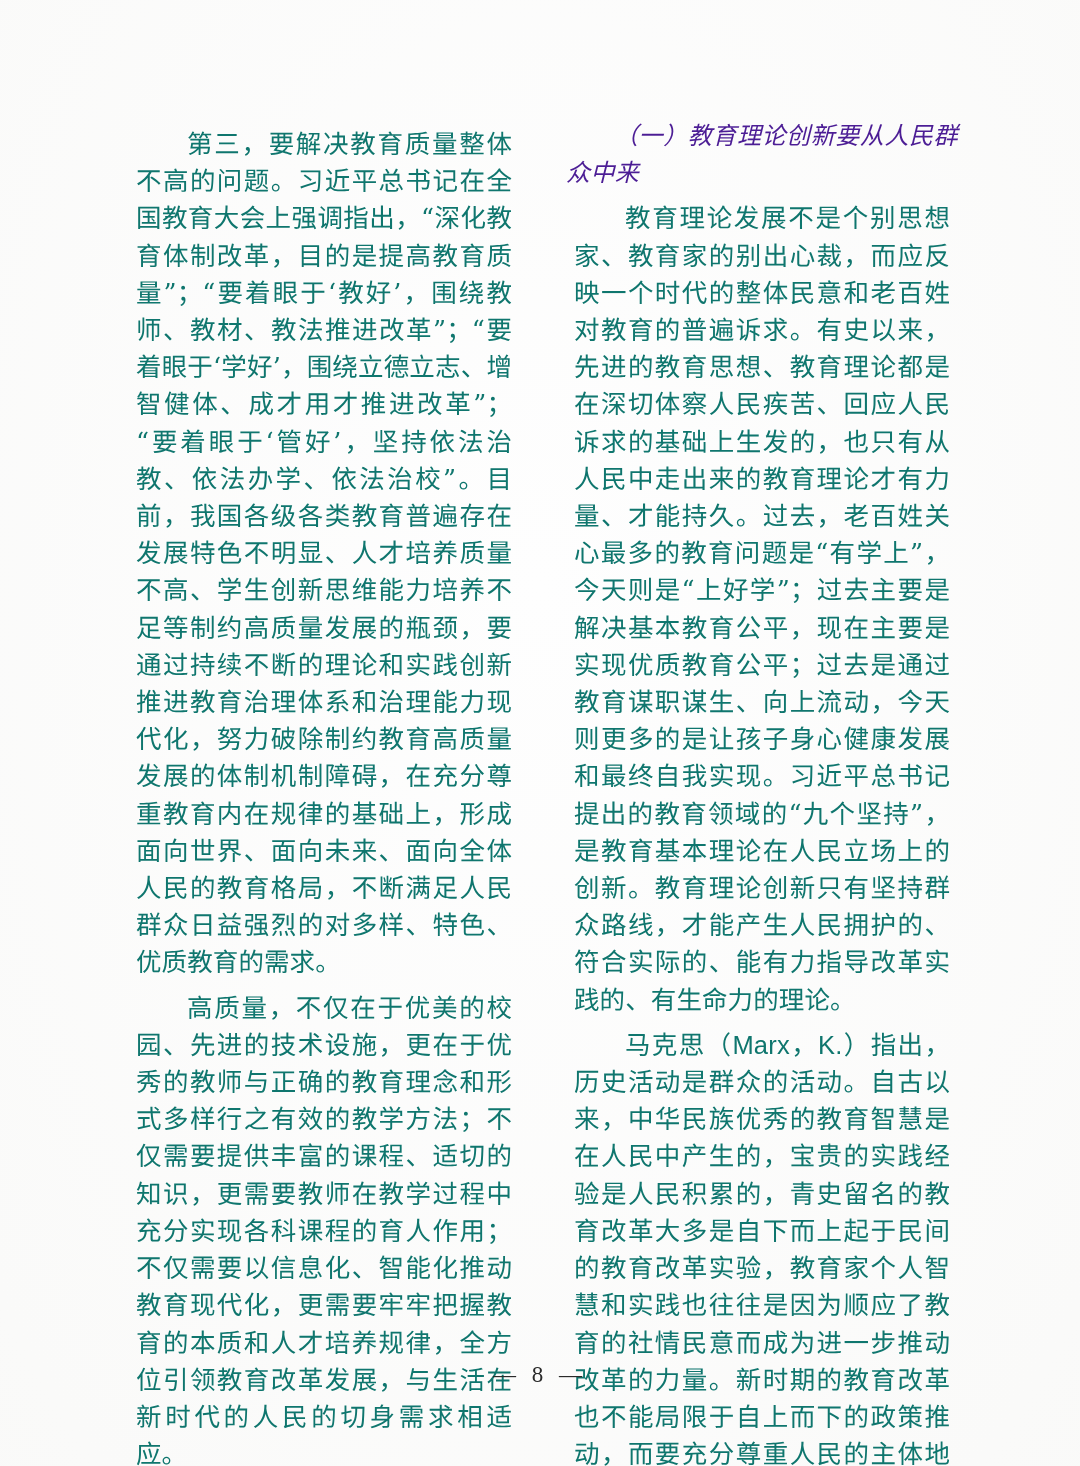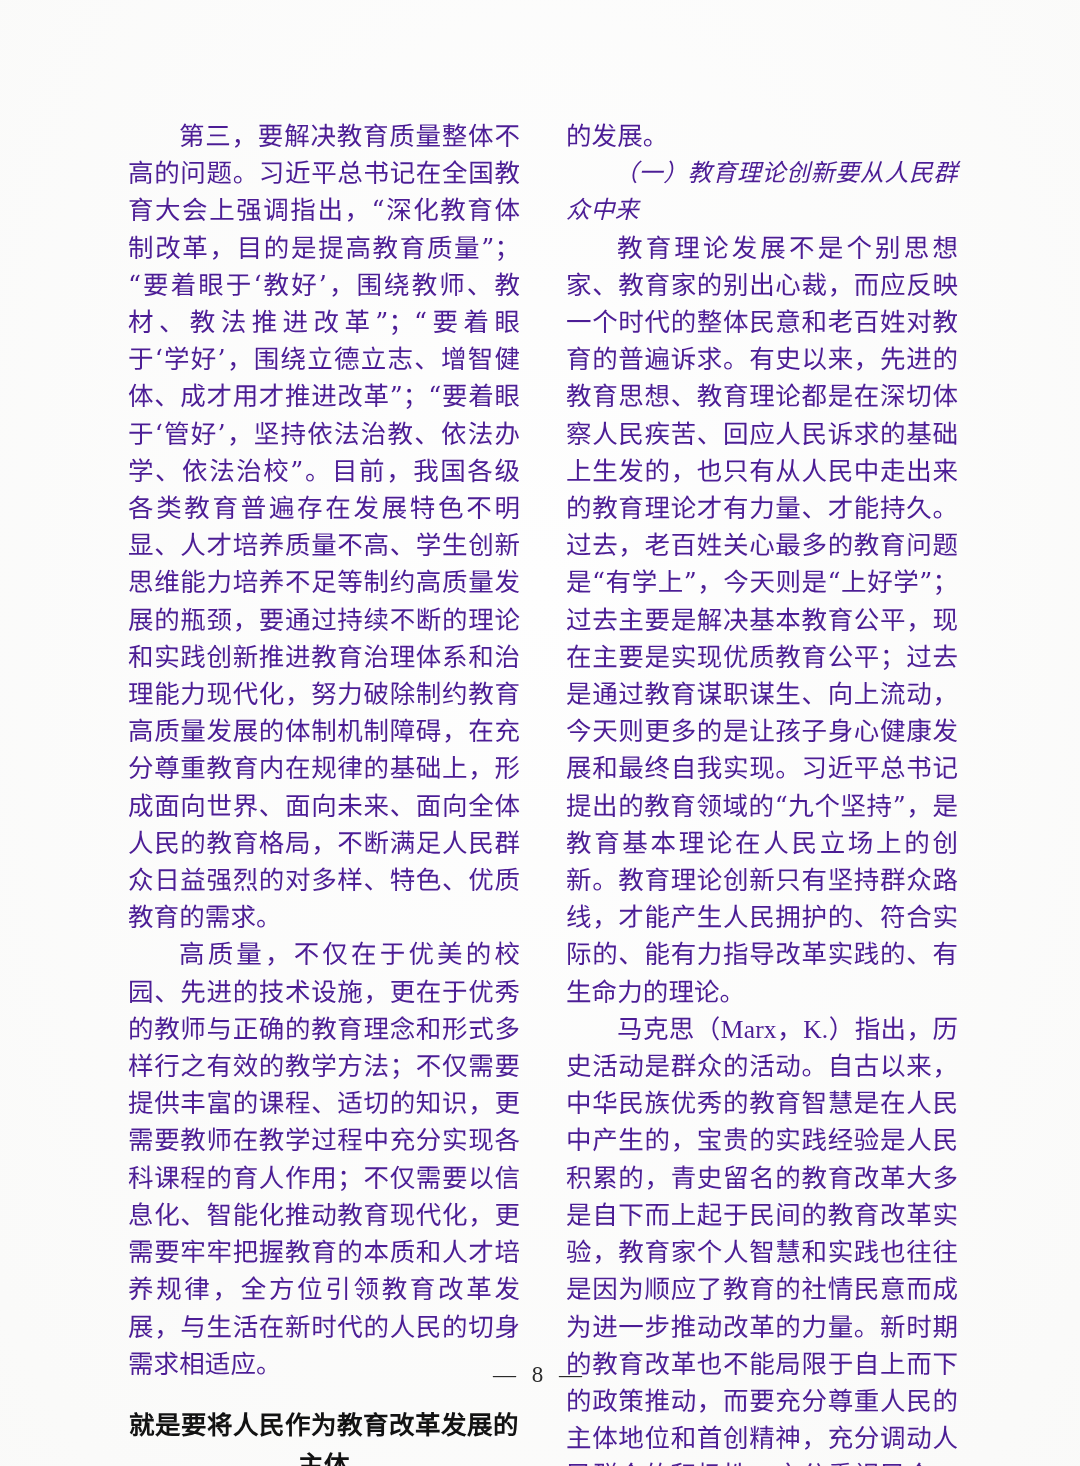--- a/index.html
+++ b/index.html
@@ -38,28 +38,28 @@
     z-index: 1;
   }
   .col {
     width: 392px;
     position: relative;
   }
   .col-left  { margin-left: 128px; }
   .col-right { margin-left: 46px; }
 
   p.body {
-    margin: 0;
+    margin: 8px;
     font-size: 25.5px;
     line-height: 37.2px;
     text-align: justify;
     text-justify: inter-ideograph;
     text-indent: 2em;
     letter-spacing: 0.1px;
-    color: #4c1d95;
+    color: #0f766e;
     -webkit-font-smoothing: antialiased;
   }
   p.body.cont { text-indent: 0; }
 
   
   p.subhead {
     margin: 0;
     font-size: 24px;
     line-height: 37.2px;
     text-indent: 2em;
@@ -77,21 +77,21 @@
     font-weight: bold;
     font-size: 25.5px;
     line-height: 40px;
     letter-spacing: 0.5px;
     font-family: "DejaVu Sans", "Liberation Sans", sans-serif;
     color: #121212;
   }
   .section-heading .ln { display: block; }
 
   .latin {
-    font-family: Liberation Serif, serif;
+    font-family: Liberation Sans, sans-serif;
     letter-spacing: 0.2px;
   }
 
   .page-number {
     position: absolute;
     left: 0;
     right: 0;
     top: 1362px;
     text-align: center;
     font-size: 23px;
@@ -115,21 +115,20 @@
       <p class="body">高质量，不仅在于优美的校园、先进的技术设施，更在于优秀的教师与正确的教育理念和形式多样行之有效的教学方法；不仅需要提供丰富的课程、适切的知识，更需要教师在教学过程中充分实现各科课程的育人作用；不仅需要以信息化、智能化推动教育现代化，更需要牢牢把握教育的本质和人才培养规律，全方位引领教育改革发展，与生活在新时代的人民的切身需求相适应。</p>
 
       <div class="section-heading">
         <span class="ln">就是要将人民作为教育改革发展的主体</span>
       </div>
 
     </div>
 
     <div class="col col-right">
 
-      <p class="body cont">的发展。</p>
 
       <p class="subhead">（一）教育理论创新要从人民群众中来</p>
 
       <p class="body">教育理论发展不是个别思想家、教育家的别出心裁，而应反映一个时代的整体民意和老百姓对教育的普遍诉求。有史以来，先进的教育思想、教育理论都是在深切体察人民疾苦、回应人民诉求的基础上生发的，也只有从人民中走出来的教育理论才有力量、才能持久。过去，老百姓关心最多的教育问题是“有学上”，今天则是“上好学”；过去主要是解决基本教育公平，现在主要是实现优质教育公平；过去是通过教育谋职谋生、向上流动，今天则更多的是让孩子身心健康发展和最终自我实现。习近平总书记提出的教育领域的“九个坚持”，是教育基本理论在人民立场上的创新。教育理论创新只有坚持群众路线，才能产生人民拥护的、符合实际的、能有力指导改革实践的、有生命力的理论。</p>
 
 
       <p class="body"><span>马克思</span><span class="latin">（Marx，K.）</span><span>指出，历史活动是群众的活动。自古以来，中华民族优秀的教育智慧是在人民中产生的，宝贵的实践经验是人民积累的，青史留名的教育改革大多是自下而上起于民间的教育改革实验，教育家个人智慧和实践也往往是因为顺应了教育的社情民意而成为进一步推动改革的力量。新时期的教育改革也不能局限于自上而下的政策推动，而要充分尊重人民的主体地位和首创精神，充分调动人民群众的积极性，充分重视民众、教师或教育家个人发起的教育改革实践，鼓励和支持民间教育改革实验，注意对收效明显、反响良好的民间教育改革实践经验的总结推广和政策吸纳，集众人之力形成合力，共同推动教育改革迈上新台阶、开辟新局面。</span></p>
 
     </div>
   </div>

